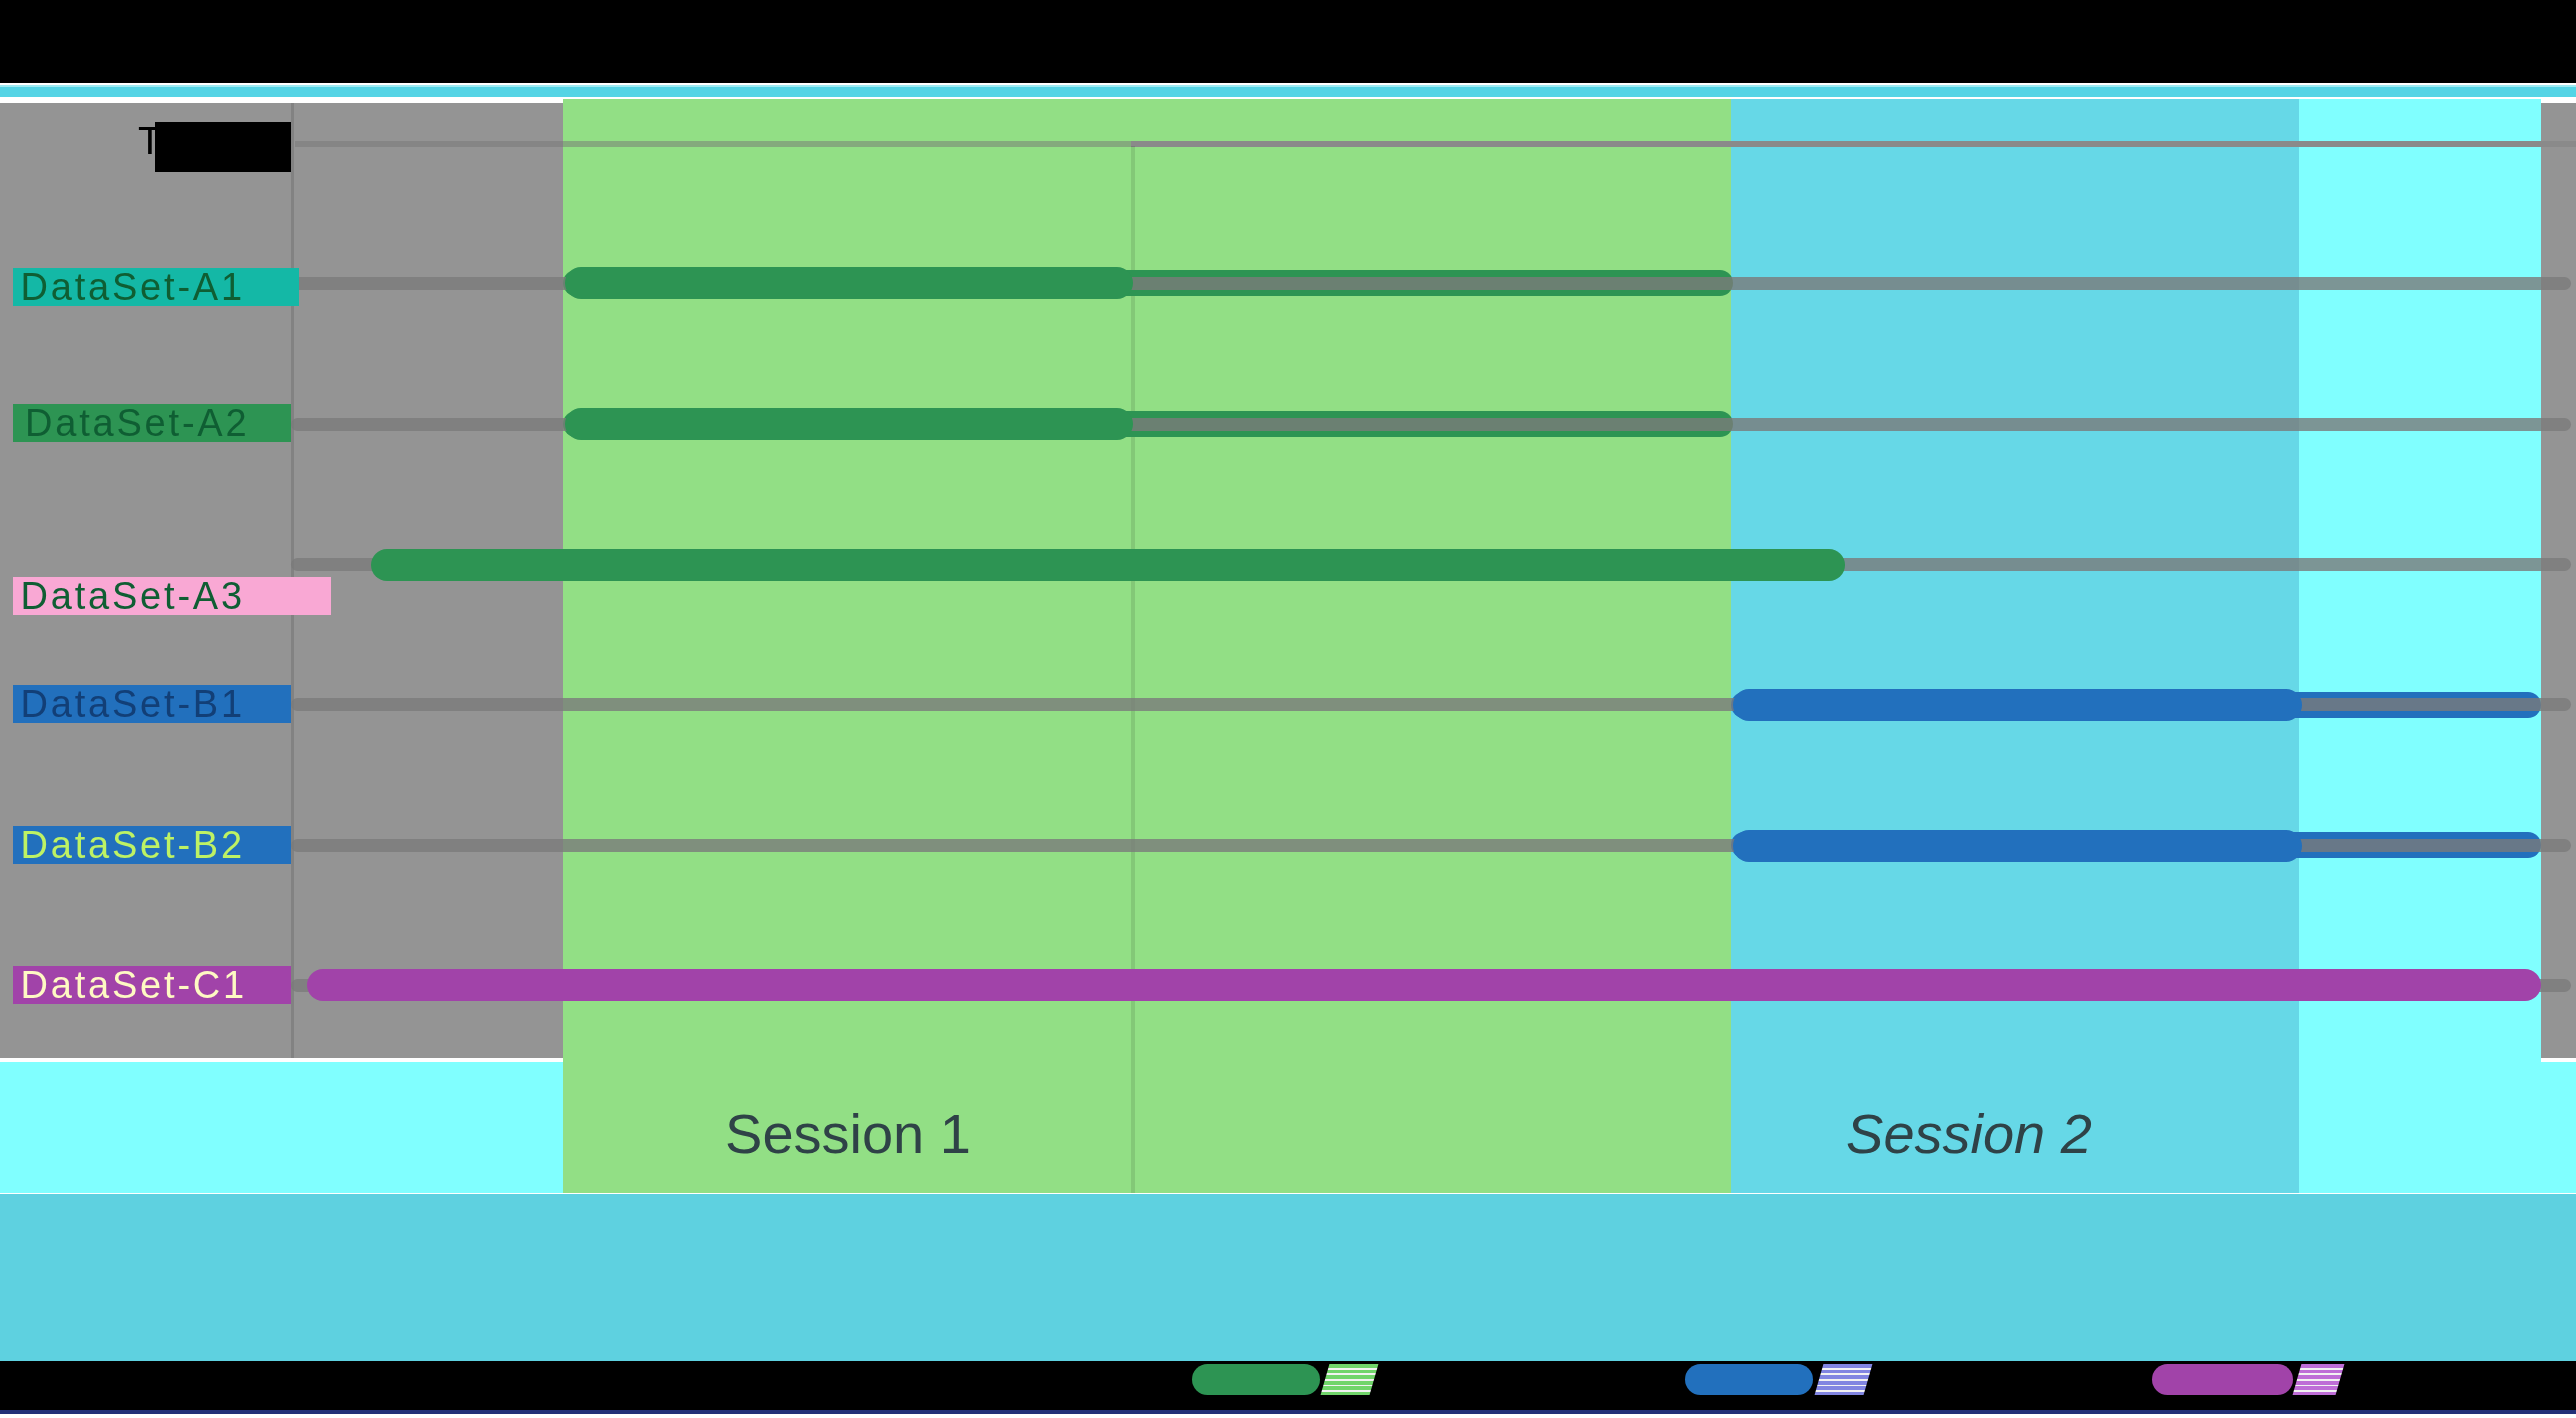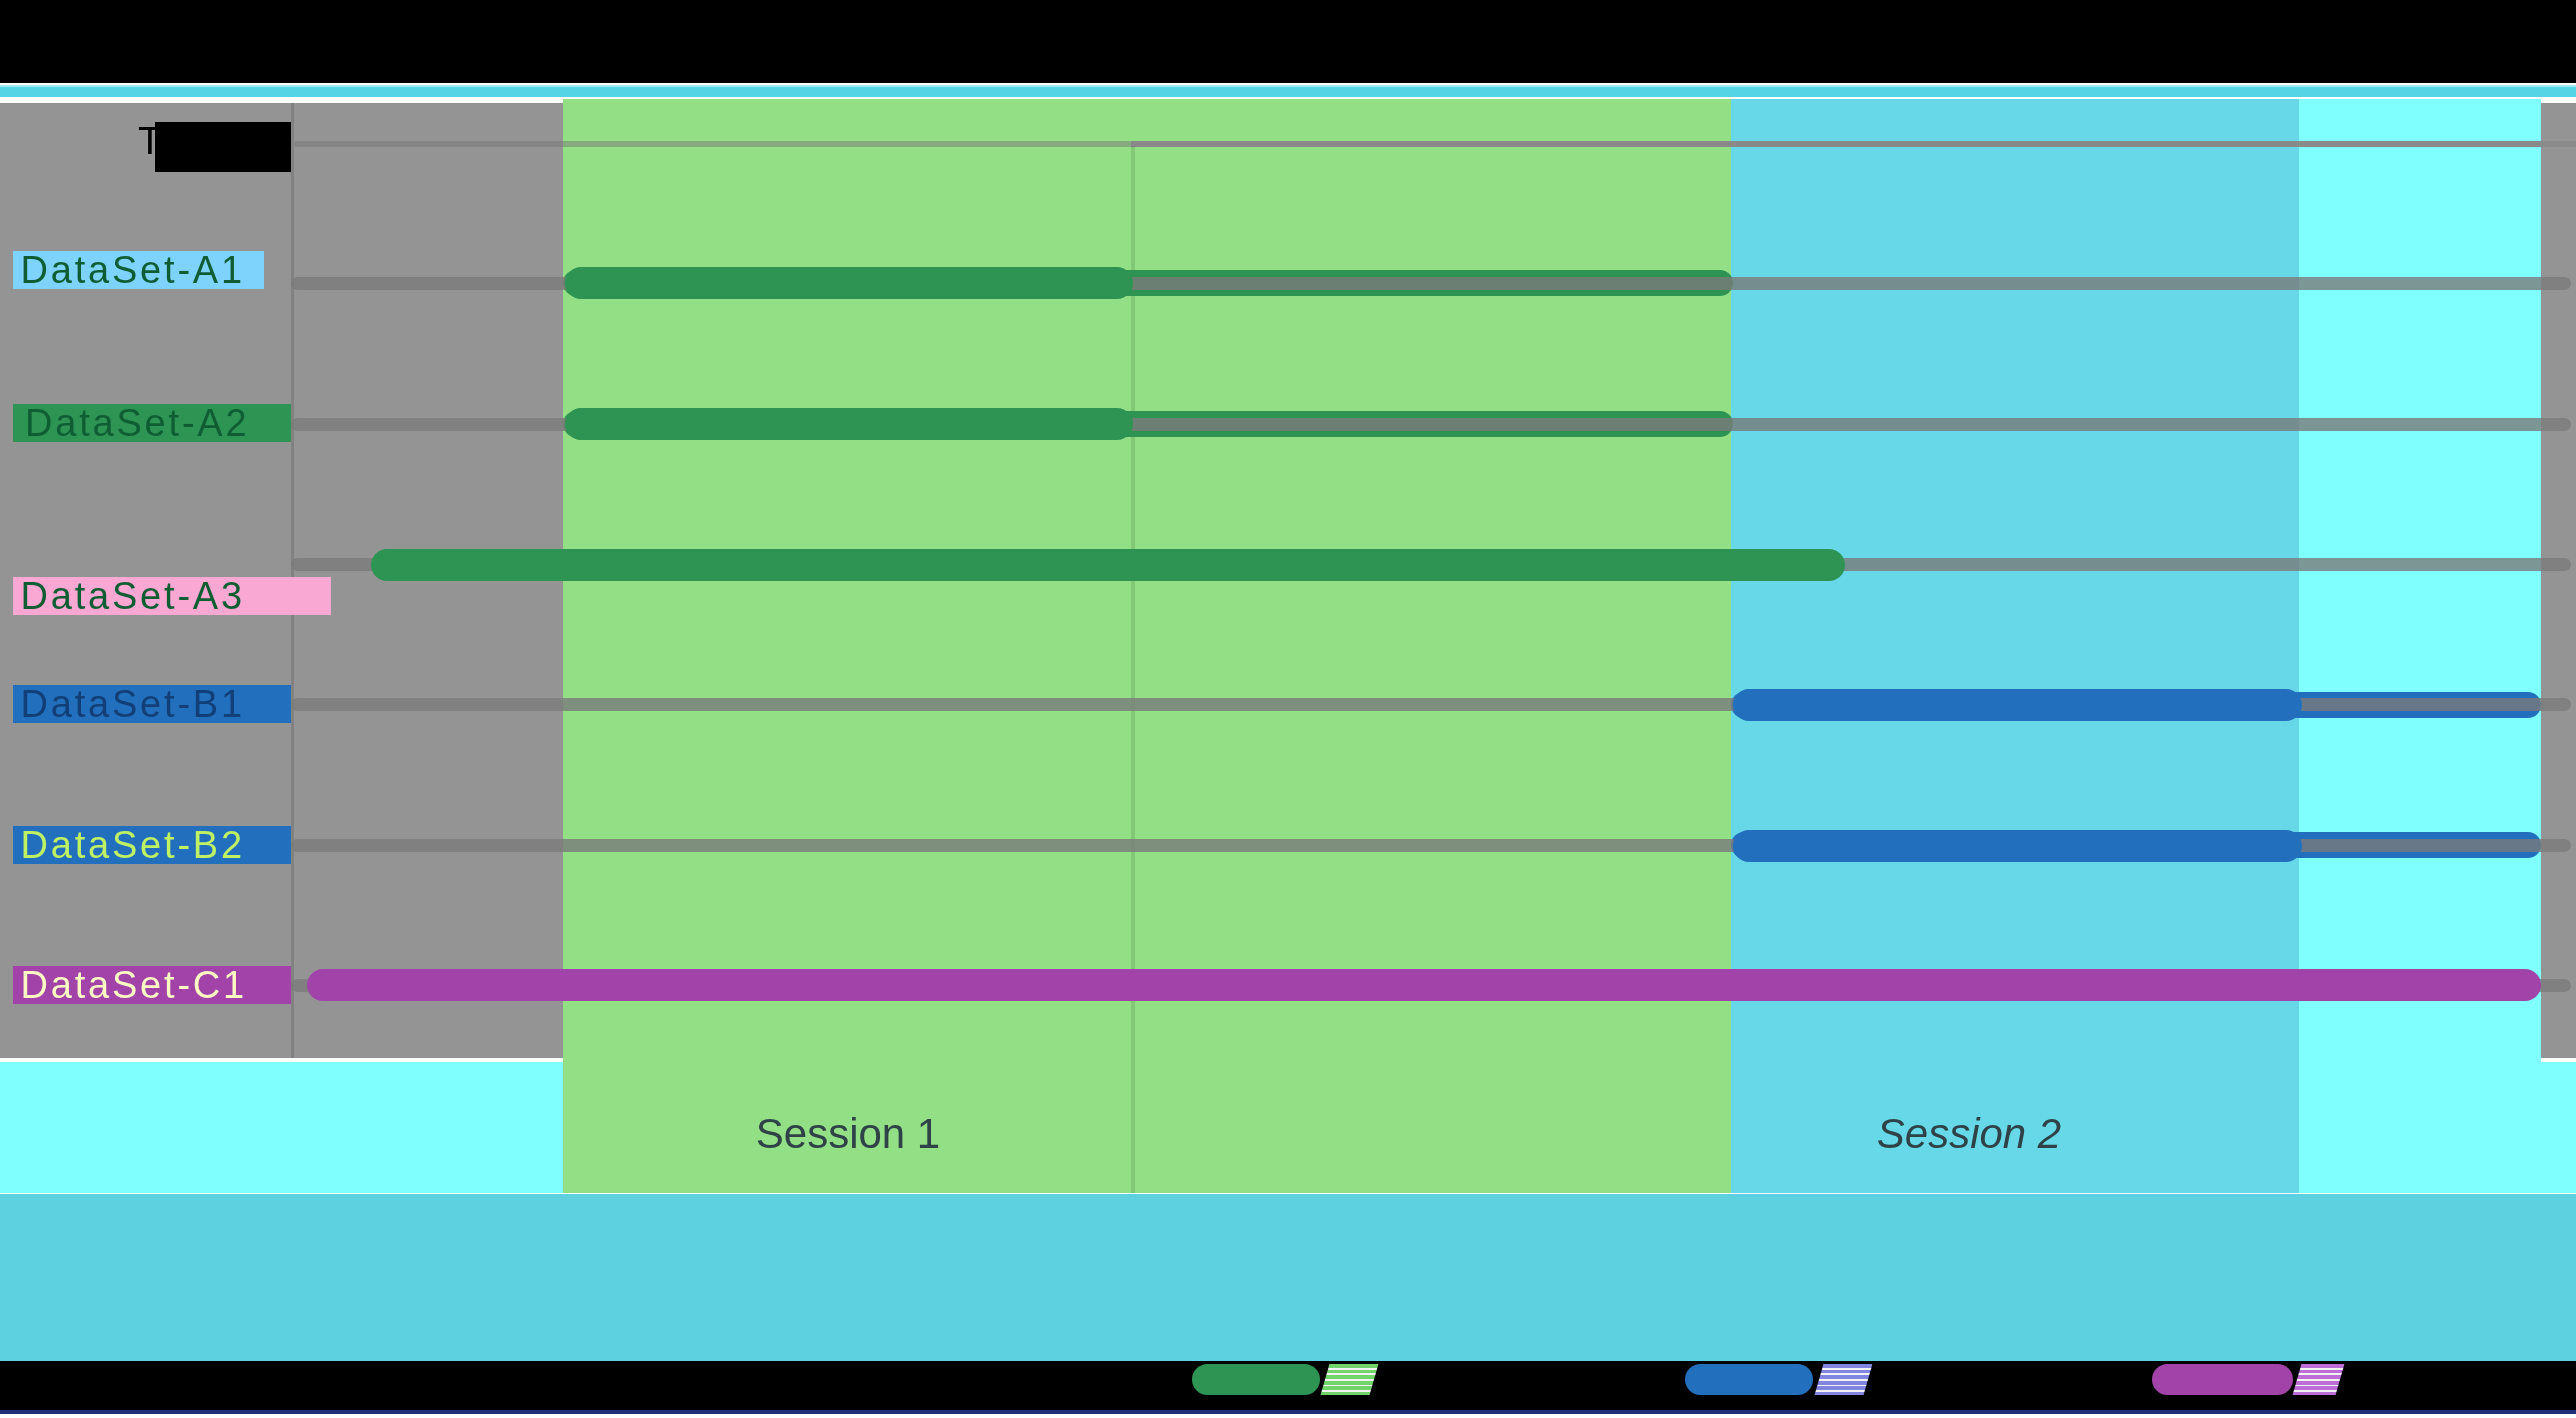--- a/index.html
+++ b/index.html
@@ -6,21 +6,21 @@
   #canvas{position:relative;width:2576px;height:1419px;overflow:hidden;
           font-family:"Liberation Sans", sans-serif;background:#ffffff;}
   .abs{position:absolute;}
   .band{position:absolute;}
   .row-label{position:absolute;height:38px;line-height:38px;font-size:38px;
              letter-spacing:2.8px;padding-left:7.5px;box-sizing:border-box;white-space:nowrap;overflow:hidden;}
   .track{position:absolute;height:13px;border-radius:6.6px;background:rgba(122,122,122,0.8);}
   .underlay{position:absolute;height:26px;border-radius:13px;}
   .bar{position:absolute;height:32px;border-radius:16px;}
   .session-label{position:absolute;top:1107px;height:53px;line-height:53px;
-                 font-size:42px;color:#2f4247;text-align:center;}
+                 font-size:56px;color:#2f4247;text-align:center;}
   .legend-pill{position:absolute;top:1364px;height:31px;border-radius:16px;}
   .legend-streak{position:absolute;top:1364px;height:31px;transform:skewX(-16deg);opacity:.95;}
   .redaction{position:absolute;background:#000;}
   #task-header{position:absolute;left:138px;top:119px;font-size:39px;color:#000;}
 </style>
 </head>
 <body>
 
 <div id="canvas">
 
@@ -45,21 +45,21 @@
   <div class="redaction" style="left:155px;top:122px;width:136px;height:50px;"></div>
 
   <div id="rows-layer">
       <div class="underlay" style="left: 1731px; top: 832px; width: 810px; background: rgb(34, 112, 189); z-index: 0;"></div>
       <div class="underlay" style="left: 1731px; top: 692px; width: 810px; background: rgb(34, 112, 189); z-index: 0;"></div>
       <div class="underlay" style="left: 563px; top: 552px; width: 1170px; background: rgb(45, 148, 83); z-index: 0;"></div>
       <div class="underlay" style="left: 563px; top: 411px; width: 1170px; background: rgb(45, 148, 83); z-index: 0;"></div>
       <div class="underlay" style="left: 563px; top: 270px; width: 1170px; background: rgb(45, 148, 83); z-index: 0;"></div>
       <div class="track" style="left: 291px; top: 277px; width: 2280px;"></div>
       <div class="bar" style="left: 565px; top: 267px; width: 568px; background: rgb(45, 148, 83); z-index: 2;"></div>
-      <div class="row-label" style="left: 13px; top: 251px; width: 251px; background: #7dd3fc; color: rgb(15, 94, 51); z-index: 2;">DataSet-A1</div>
+      <div class="row-label" style="left: 13px; top: 268px; width: 286px; background: #14b8a6; color: rgb(15, 94, 51); z-index: 2;">DataSet-A1</div>
       <div class="track" style="left: 291px; top: 418px; width: 2280px;"></div>
       <div class="bar" style="left: 565px; top: 408px; width: 568px; background: rgb(45, 148, 83); z-index: 2;"></div>
       <div class="row-label" style="left: 13px; top: 404px; width: 278px; background: rgb(45, 148, 83); color: rgb(15, 94, 51); z-index: 2; padding-left: 12px;">DataSet-A2</div>
       <div class="track" style="left: 291px; top: 558px; width: 2280px;"></div>
       <div class="bar" style="left: 371px; top: 549px; width: 1474px; background: rgb(45, 148, 83); z-index: 2;"></div>
       <div class="row-label" style="left: 13px; top: 577px; width: 318px; background: #f9a8d4; color: rgb(15, 94, 51); z-index: 2;">DataSet-A3</div>
       <div class="track" style="left: 291px; top: 698px; width: 2280px;"></div>
       <div class="bar" style="left: 1733px; top: 689px; width: 569px; background: rgb(34, 112, 189); z-index: 2;"></div>
       <div class="row-label" style="left: 13px; top: 685px; width: 278px; background: rgb(34, 112, 189); color: rgb(18, 63, 119); z-index: 2;">DataSet-B1</div>
       <div class="track" style="left: 291px; top: 839px; width: 2280px;"></div>

